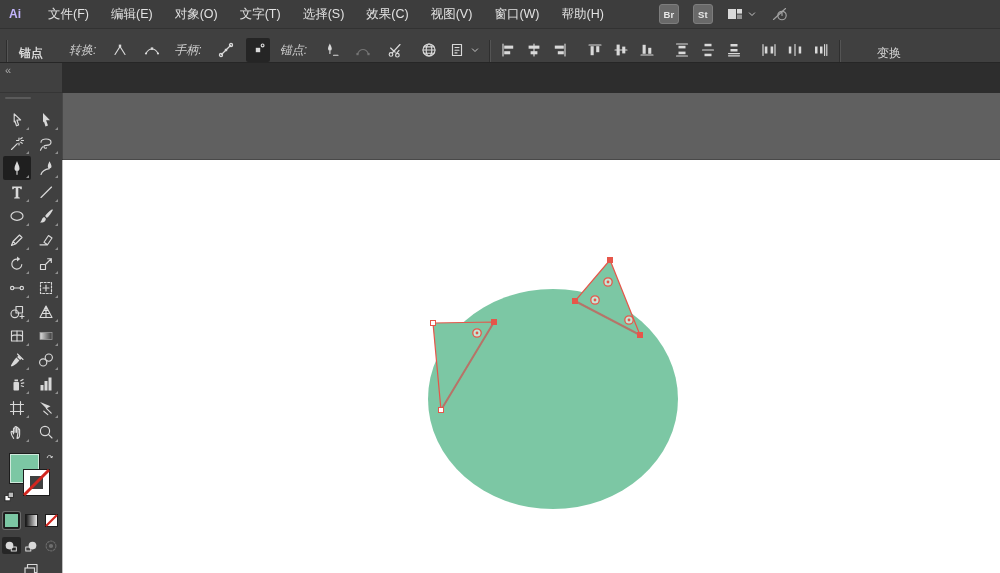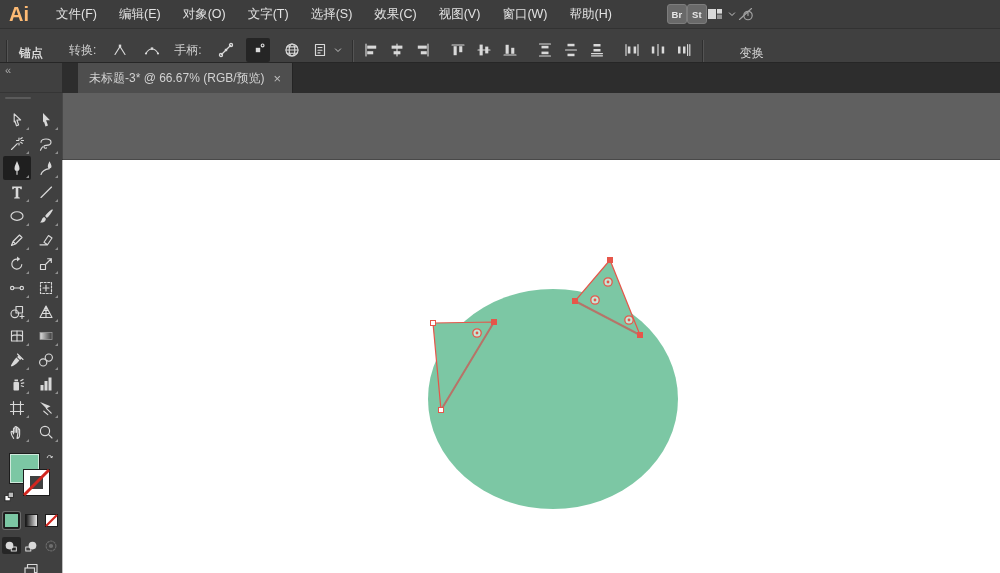--- a/index.html
+++ b/index.html
@@ -2,32 +2,32 @@
 <html><head>
 <meta charset="utf-8">
 <style>
   html,body{margin:0;padding:0;}
   body{width:1000px;height:573px;overflow:hidden;background:#3d3d3d;
        font-family:"Liberation Sans","DejaVu Sans",sans-serif;
        -webkit-font-smoothing:antialiased;}
   
   .menubar{height:28px;display:flex;align-items:center;background:#3d3d3d;color:#e2e2e2;
            font-size:12.5px;border-bottom:1px solid #323232;}
-  .logo{color:#fdba74;font-weight:bold;font-size:20px;margin:0 16px 0 9px;}
+  .logo{color:#c4b5fd;font-weight:bold;font-size:12px;margin:0 16px 0 9px;}
   .menu-item{padding:0 11px;cursor:default;white-space:nowrap;}
-  .menubar-right{display:flex;align-items:center;margin-left:44px;gap:0;}
+  .menubar-right{display:flex;align-items:center;margin-left:44px;gap:14px;}
   .badge{width:18px;height:18px;background:#696969;border:1px solid #7d7d7d;border-radius:3px;
          color:#e8e8e8;font-size:9.5px;font-weight:bold;display:flex;align-items:center;justify-content:center;}
   .mb-icon{display:flex;align-items:center;gap:3px;}
   
   .controlbar{height:33px;background:#404040;display:flex;align-items:flex-end;font-size:12px;
               color:#d6d6d6;border-bottom:1px solid #262626;}
   .cb-grip{width:1px;height:22px;background:#2e2e2e;margin:0 6px 0 6px;box-shadow:1px 0 0 #555;}
   .cb-panel-label{font-weight:bold;margin:0 26px 0 6px;}
-  .cb-group{display:flex;align-items:center;gap:8px;margin-right:10px;}
+  .cb-group{display:flex;align-items:center;gap:8px;margin-right:10px;font-style:italic;}
   .cb-group-label{margin-right:4px;color:#cfcfcf;}
   .cb-btn{width:24px;height:24px;display:flex;align-items:center;justify-content:center;border-radius:2px;}
   .cb-btn.pressed{background:#252525;}
   .cb-btn.disabled{opacity:.35;}
   .cb-sep{width:1px;height:22px;background:#2f2f2f;box-shadow:1px 0 0 #545454;margin:0 6px;}
   .cb-transform{margin-left:31px;cursor:default;}
   .cb-chev{margin-left:-4px;margin-right:2px;}
   
   .tabbar{height:30px;background:#2d2d2d;display:flex;align-items:stretch;}
   .tabbar-corner{width:62px;background:#404040;position:relative;border-bottom:1px solid #353535;}
@@ -147,20 +147,43 @@
             <rect class="f" x="6.8" y="6.8" width="2.4" height="2.4"></rect>
           </svg>
         </div>
         <div class="cb-btn pressed">
           <svg viewBox="0 0 16 16" class="ic ">
             <rect class="f" x="5.8" y="5.8" width="4.4" height="4.4"></rect>
             <circle class="s" cx="12.6" cy="3.4" r="1.4"></circle>
           </svg>
         </div>
       </div>
+      <div class="cb-group">
+        <span class="cb-group-label">锚点:</span>
+        <div class="cb-btn">
+          <svg viewBox="0 0 16 16" class="ic ">
+            <path class="f" d="M6.8 1.5 C6.2 3.3 5 4.9 5 6.8 A1.9 1.9 0 0 0 8.8 6.8 C8.8 4.9 7.5 3.3 6.8 1.5 Z"></path>
+            <path class="s" d="M6.9 8.7 V11.5 M10.5 13.2 H15" stroke-width="1.5"></path>
+          </svg>
+        </div>
+        <div class="cb-btn disabled">
+          <svg viewBox="0 0 16 16" class="ic ">
+            <path class="s" d="M2.5 12 C5 6 11 6 13.5 12"></path>
+            <rect class="f" x="1.4" y="11" width="2.2" height="2.2"></rect>
+            <rect class="f" x="12.4" y="11" width="2.2" height="2.2"></rect>
+          </svg>
+        </div>
+        <div class="cb-btn">
+          <svg viewBox="0 0 16 16" class="ic ">
+            <circle class="s" cx="4" cy="12.4" r="1.8"></circle>
+            <circle class="s" cx="10.4" cy="13.2" r="1.8"></circle>
+            <path class="s" d="M5.2 11 L13 2.5 M9.4 11.6 L12 8.4 M3.6 6 C5.2 7.6 7 9.2 8.3 10.2"></path>
+          </svg>
+        </div>
+      </div>
     </div>
   <div id="cb-extra" style="display:flex;align-items:center;gap:4px;">
       <div class="cb-btn">
         <svg viewBox="0 0 16 16" class="ic ">
           <circle class="s" cx="8" cy="8" r="6"></circle>
           <ellipse class="s" cx="8" cy="8" rx="2.8" ry="6"></ellipse>
           <path class="s" d="M2 8 H14 M3.1 4.8 H12.9 M3.1 11.2 H12.9"></path>
         </svg>
       </div>
       <div class="cb-btn">
@@ -267,26 +290,20 @@
       </div>
     </div>
   <div class="cb-sep"></div>
   <span class="cb-transform">变换</span>
 </div>
 
 <div class="tabbar">
   <div class="tabbar-corner">
     <span class="collapse">«</span>
   </div>
-  <div id="tabs" style="display:flex;">
-      <div class="tab active">
-        <span>未标题-3* @ 66.67% (RGB/预览)</span>
-        <span class="tab-close">×</span>
-      </div>
-    </div>
 </div>
 
 <div class="main">
 
   <div class="toolbox">
     <div class="grip-line" style="position:static;margin:4px auto 0;"></div>
     <div class="tool-rows" id="tool-rows">
         <div class="tool-row">
           <div class="tool">
             <svg viewBox="0 0 16 16" class="ic ">

